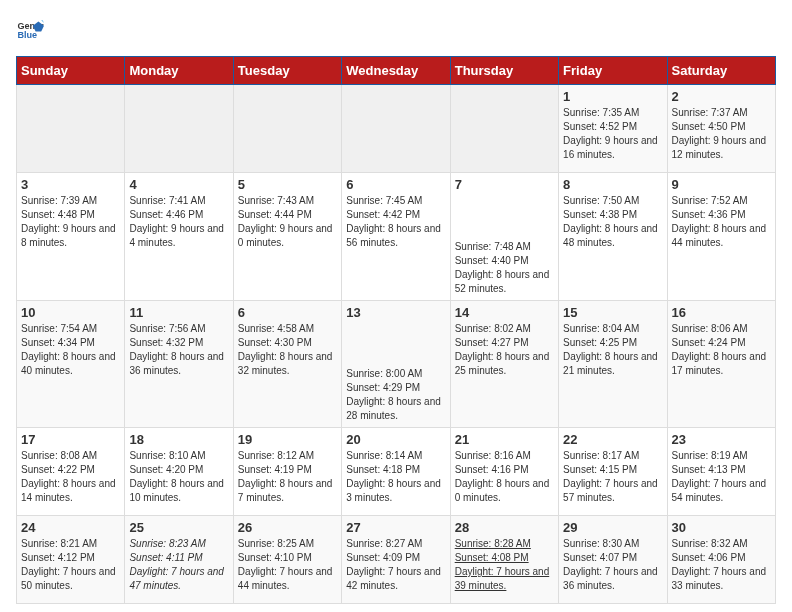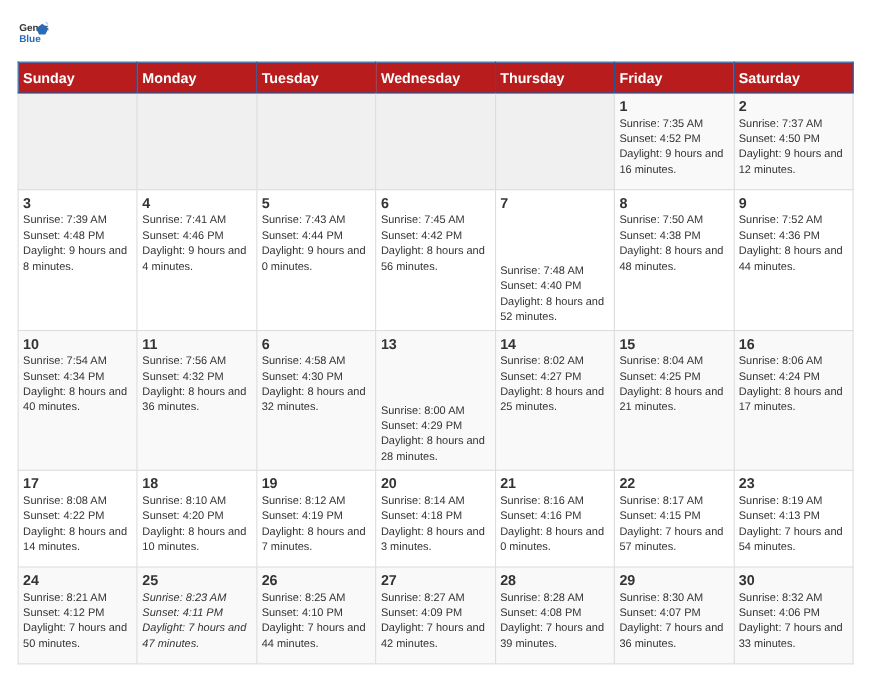--- a/index.html
+++ b/index.html
@@ -296,21 +296,21 @@
 Daylight: 7 hours and 44 minutes.</div>
         </td>
         <td>
           <span class="day-number">27</span>
           <div class="day-info" style="white-space: pre-line;">Sunrise: 8:27 AM
 Sunset: 4:09 PM
 Daylight: 7 hours and 42 minutes.</div>
         </td>
         <td>
           <span class="day-number">28</span>
-          <div class="day-info" style="white-space: pre-line;">Sunrise: 8:28 AM
+          <div class="day-info" style="white-space: pre-line; text-decoration: underline;">Sunrise: 8:28 AM
 Sunset: 4:08 PM
 Daylight: 7 hours and 39 minutes.</div>
         </td>
         <td>
           <span class="day-number">29</span>
           <div class="day-info" style="white-space: pre-line;">Sunrise: 8:30 AM
 Sunset: 4:07 PM
 Daylight: 7 hours and 36 minutes.</div>
         </td>
         <td>

